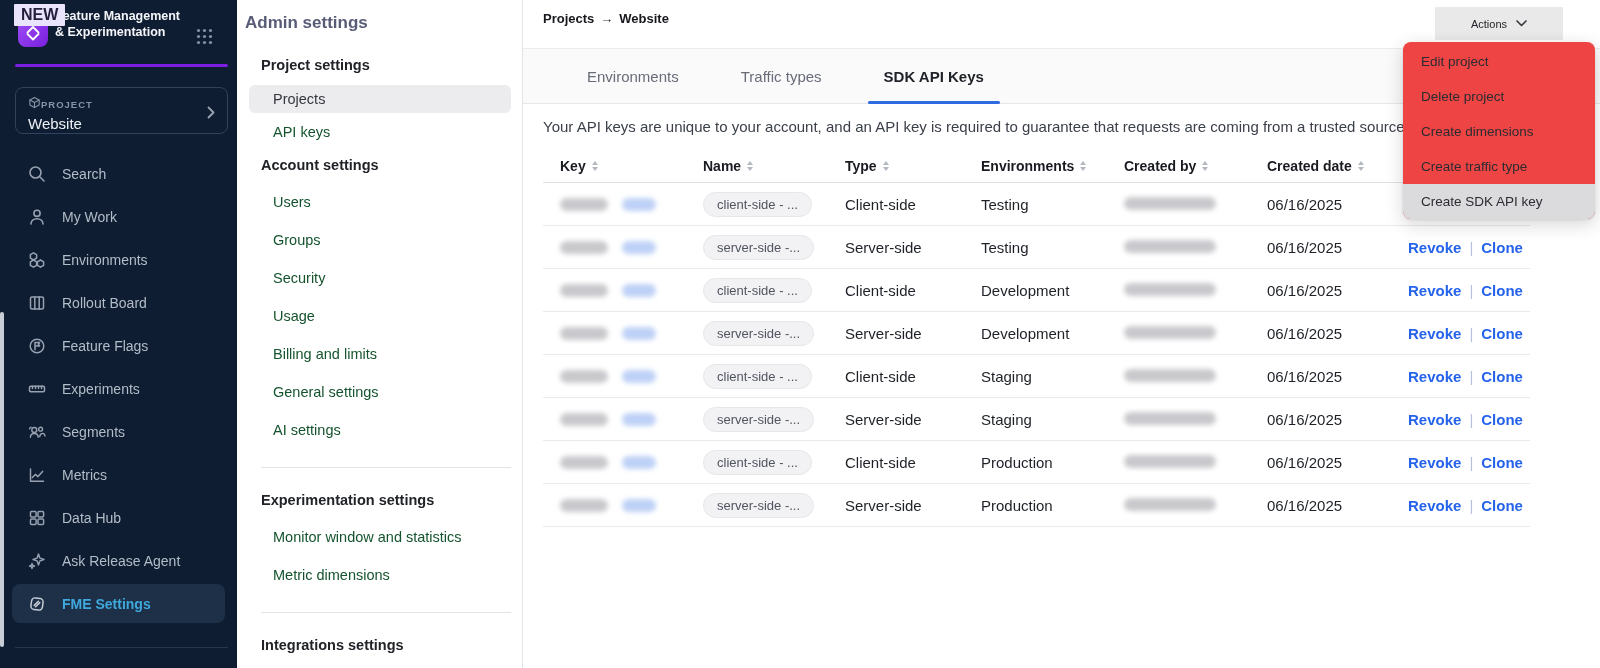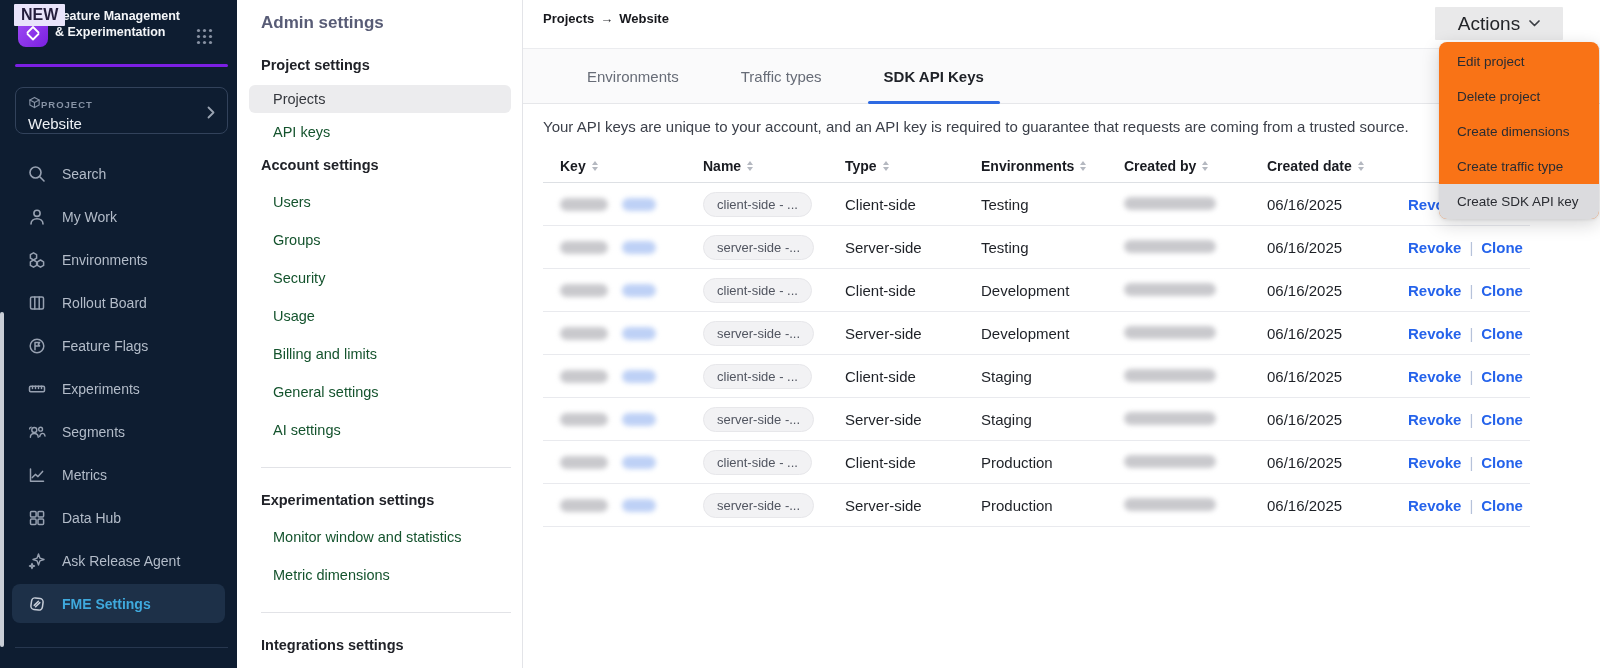--- a/index.html
+++ b/index.html
@@ -23,33 +23,33 @@
   .nav-item { position:relative; height:43px; display:flex; align-items:center; gap:15px; padding-left:27px; color:#b3bcc9; font-size:14px; cursor:pointer; }
   .nav-item .nav-label { white-space:nowrap; }
   .nav-item.active { margin:0 12px; padding-left:15px; height:39px; margin-top:2px; margin-bottom:2px; border-radius:8px; background:#1d3048; color:#3fa9dd; font-weight:bold; }
   .nav-icon { width:20px; height:20px; flex:0 0 20px; display:block; }
   .nav-icon svg { display:block; }
   .side-divider { margin:24px 9px 0 15px; border-top:1px solid #27374f; }
   .scroll-thumb { position:absolute; left:0; top:312px; width:4px; height:335px; background:#c9ced6; border-radius:3px; }
 
   
   .admin-nav { position:absolute; left:237px; top:0; width:286px; height:668px; background:#fff; border-right:1px solid #e3e4e8; padding-top:13px; }
-  .admin-title { margin-left:24px; font-size:17px; font-weight:bold; color:#585c76; }
+  .admin-title { margin-left:8px; font-size:17px; font-weight:bold; color:#585c76; }
   .section-heading { margin:24px 0 0 24px; font-size:14.5px; font-weight:bold; color:#212329; }
   .admin-item { margin-left:36px; padding:11px 0; font-size:14.5px; color:#14532d; cursor:pointer; }
   .admin-item.first { margin-top:10px; }
   .admin-item.selected { margin:12px 11px 0 12px; padding:6px 0 6px 24px; background:#ececee; border-radius:6px; color:#34373d; }
   .admin-divider { margin:18px 11px 0 24px; border-top:1px solid #e2e3e7; }
 
   
   .main { position:absolute; left:523px; top:0; width:1077px; height:668px; background:#fff; }
   .page-header { position:relative; height:48px; }
   .page-title { position:absolute; left:20px; top:11px; font-size:13px; font-weight:bold; color:#17181d; }
   .page-title .arrow { font-weight:normal; padding:0 6px; color:#2a2c31; }
-  .actions-button { position:absolute; left:912px; top:7px; width:128px; height:33px; background:#e9e9ea; border:none; border-radius:1px; font-family:inherit; font-size:19px; color:#232529; display:flex; align-items:center; justify-content:center; gap:9px; cursor:pointer; }
+  .actions-button { position:absolute; left:912px; top:7px; width:128px; height:33px; background:#e9e9ea; border:none; border-radius:1px; font-family:inherit; font-size:11px; color:#232529; display:flex; align-items:center; justify-content:center; gap:9px; cursor:pointer; }
   .tabs-strip { position:relative; height:56px; background:#fafafb; border-top:1px solid #ebecef; border-bottom:1px solid #e6e7ea; display:flex; align-items:center; padding-left:64px; gap:62px; }
   .tab { position:relative; height:100%; display:flex; align-items:center; font-size:15px; color:#676c77; cursor:pointer; }
   .tab.active { color:#1e2127; font-weight:bold; }
   .tab.active .tab-underline { position:absolute; left:-16px; right:-16px; bottom:-1px; height:3px; background:#2e6ae2; border-radius:2px; }
   .description { position:absolute; left:20px; top:118px; width:1007px; font-size:15px; color:#3c404a; white-space:nowrap; overflow:hidden; }
 
   
   .table { position:absolute; left:20px; top:150px; width:987px; }
   .thead, .tr { display:grid; grid-template-columns:143px 142px 136px 143px 143px 130px 150px; align-items:center; }
   .thead { height:33px; border-bottom:1px solid #dde0e4; }
@@ -64,21 +64,21 @@
   .blob { display:inline-block; height:13px; border-radius:7px; filter:blur(2.5px); }
   .blob-key { width:48px; background:#c9c9cd; }
   .blob-copy { width:34px; background:#bed1f6; }
   .blob-user { width:92px; background:#c9c9cd; }
   .pill { display:inline-block; background:#f2f2f4; border:1px solid #e7e7ea; border-radius:999px; padding:4px 13px; font-size:13px; color:#515560; }
   .td-actions { padding-left:28px; display:flex; align-items:center; gap:8px; }
   .td-actions a { color:#2563eb; font-weight:bold; text-decoration:none; cursor:pointer; }
   .action-sep { color:#b6c2da; font-weight:normal; }
 
   
-  .dropdown { position:absolute; left:880px; top:42px; width:160px; background:#f97316; border-radius:8px; box-shadow:0 5px 18px rgba(23,24,28,.18), 0 1px 3px rgba(0,0,0,.08); overflow:hidden; z-index:10; padding-top:2px;margin-left:36px; }
+  .dropdown { position:absolute; left:880px; top:42px; width:192px; background:#ef4444; border-radius:8px; box-shadow:0 5px 18px rgba(23,24,28,.18), 0 1px 3px rgba(0,0,0,.08); overflow:hidden; z-index:10; padding-top:2px; }
   .menu-item { height:35px; display:flex; align-items:center; padding-left:18px; font-size:13.5px; color:#2a2c32; cursor:pointer; white-space:nowrap; }
   .menu-item.highlighted { background:#dbdbde; }
 
   svg { stroke-linecap:round; stroke-linejoin:round; }
 </style>
 </head>
 <body>
 
 <aside class="sidebar">
   <div class="brand">

